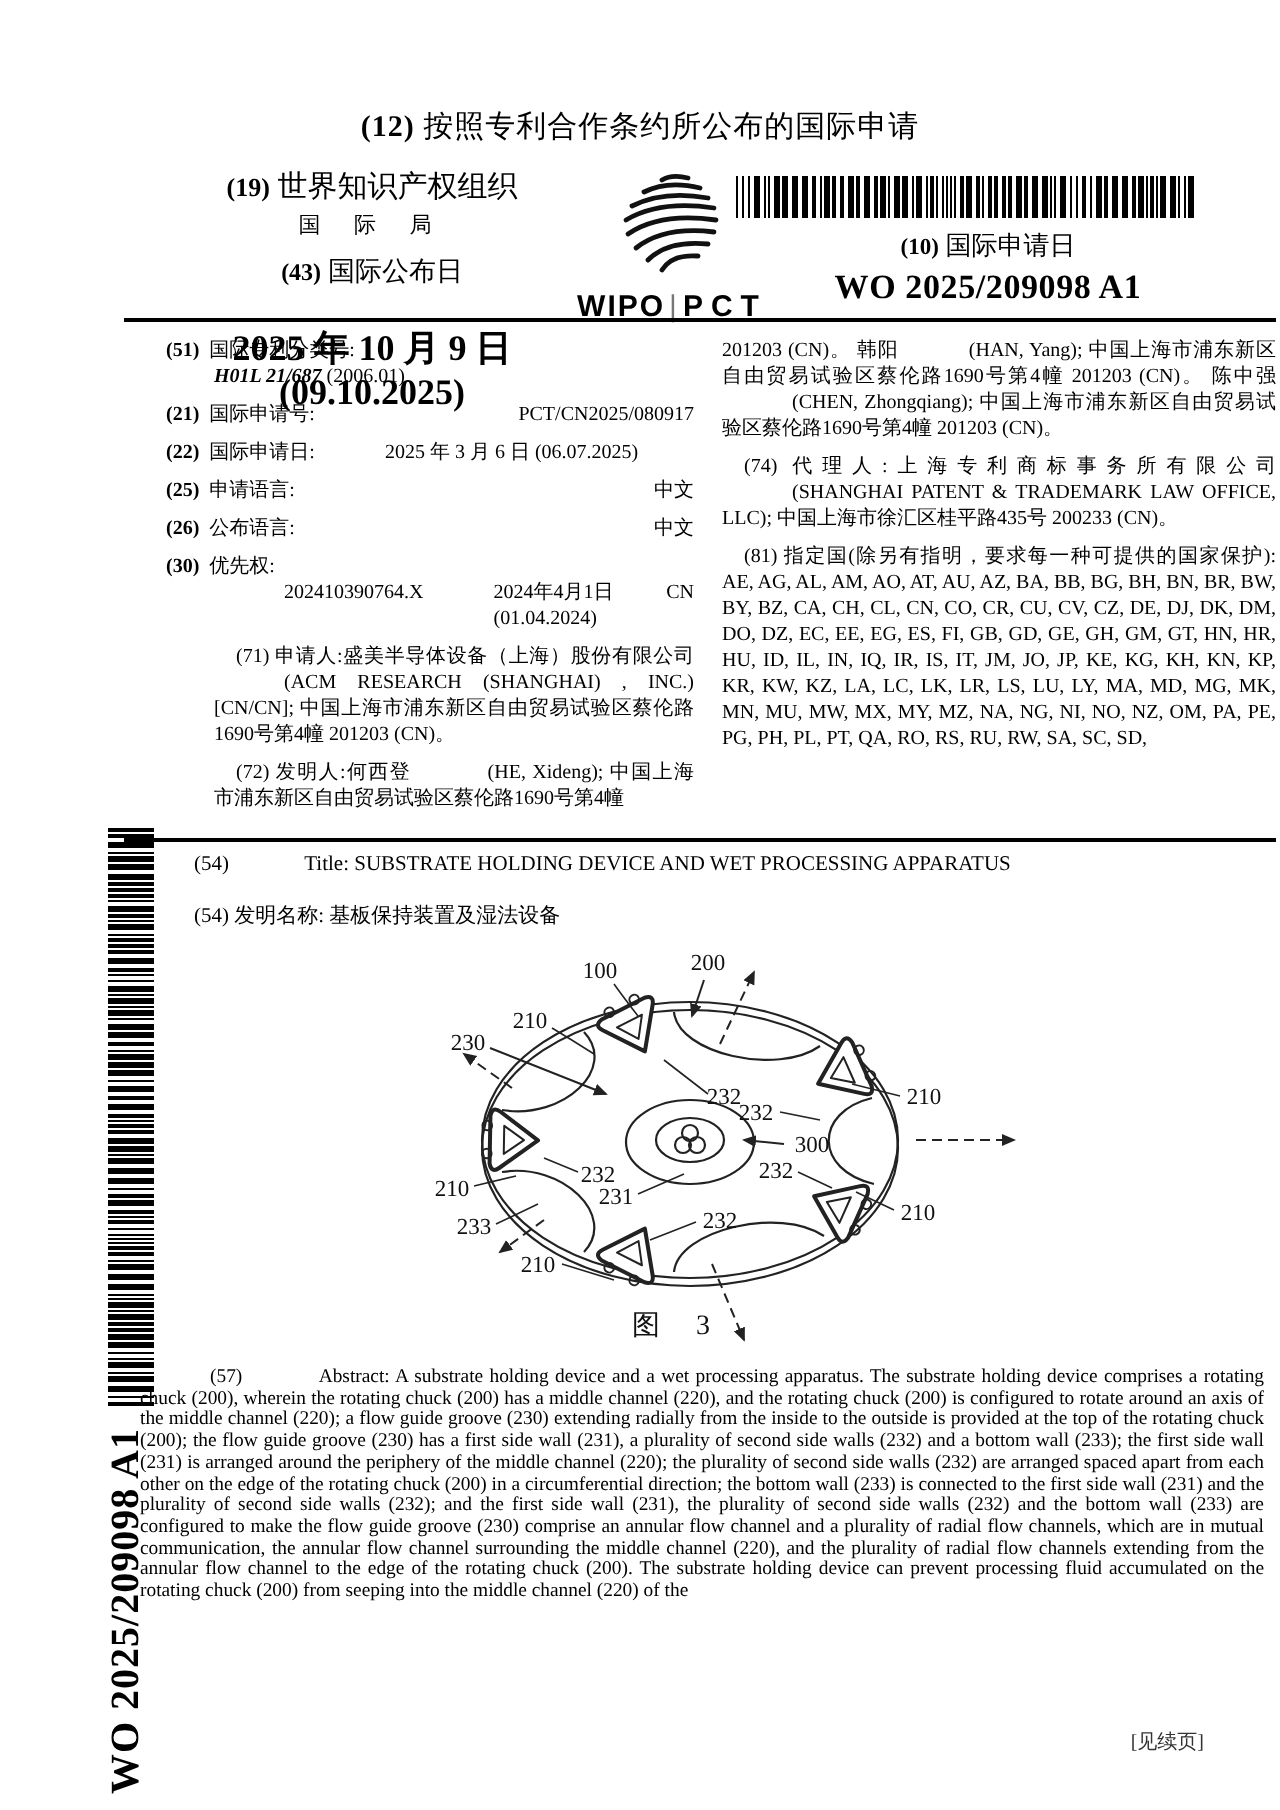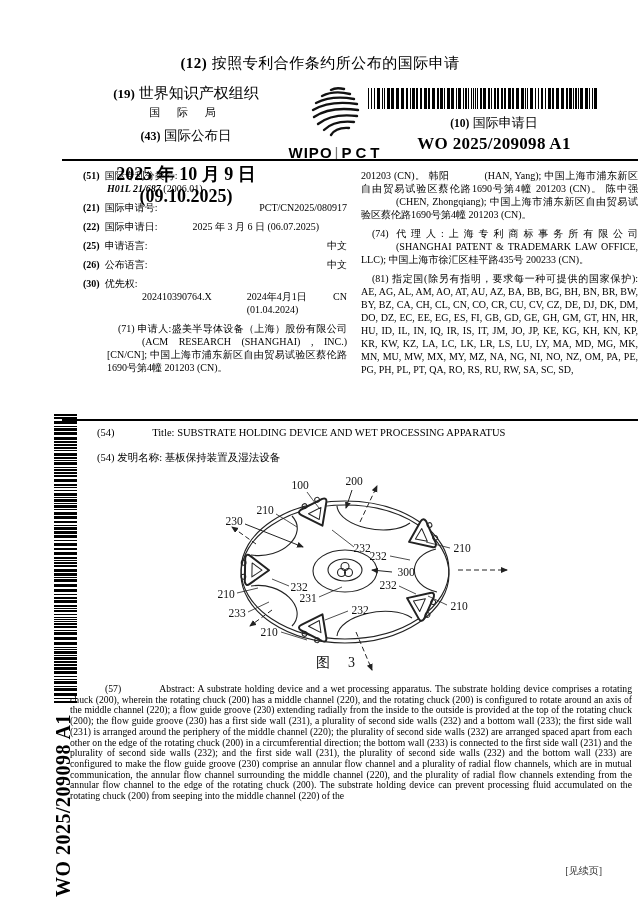--- a/index.html
+++ b/index.html
@@ -208,20 +208,24 @@
         </div>
       <div class="prio-val">
         <span class="bold">202410390764.X</span>
         <span class="bold">2024年4月1日 (01.04.2024)</span>
         <span>CN</span>
       </div>
     </div>
     <div class="item hang">
       <span class="bold">(71)</span>
       <span>申请人:</span><span>盛美半导体设备（上海）股份有限公司</span><span class="bold">(ACM RESEARCH (SHANGHAI) , INC.)</span><span> [CN/CN]; 中国上海市浦东新区自由贸易试验区蔡伦路1690号第4幢 201203 (CN)。</span>
+    </div>
+    <div class="item hang">
+      <span class="bold">(72)</span>
+      <span>发明人:</span><span>何西登 </span><span class="bold">(HE, Xideng)</span><span>; 中国上海市浦东新区自由贸易试验区蔡伦路1690号第4幢</span>
     </div>
   </div>
 
   <div class="col col-right">
     <div class="item indent">
       <span>201203 (CN)。 韩阳</span><span class="bold">(HAN, Yang)</span><span>; 中国上海市浦东新区自由贸易试验区蔡伦路1690号第4幢 201203 (CN)。 陈中强</span><span class="bold">(CHEN, Zhongqiang)</span><span>; 中国上海市浦东新区自由贸易试验区蔡伦路1690号第4幢 201203 (CN)。</span>
     </div>
     <div class="item hang">
       <span class="bold">(74)</span>
       <span>代理人:</span><span>上海专利商标事务所有限公司</span><span class="bold">(SHANGHAI PATENT &amp; TRADEMARK LAW OFFICE, LLC)</span><span>; 中国上海市徐汇区桂平路435号 200233 (CN)。</span>

